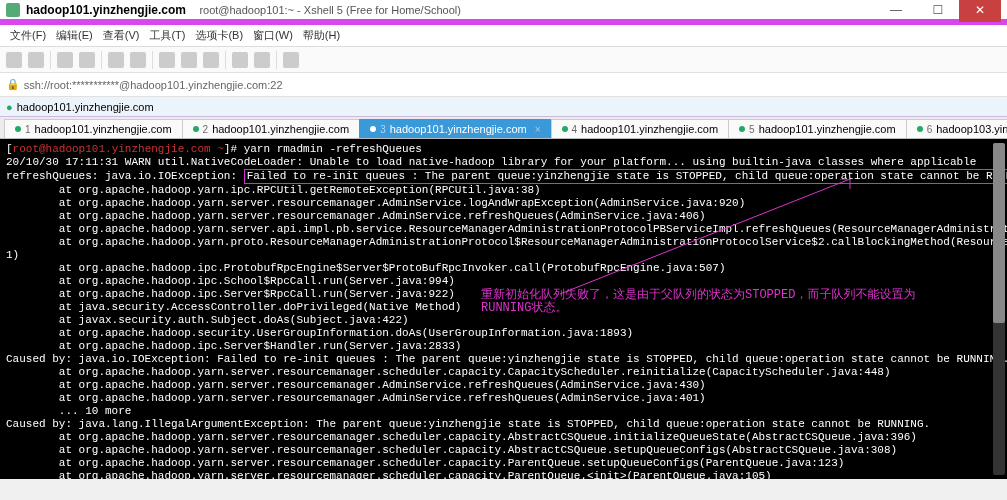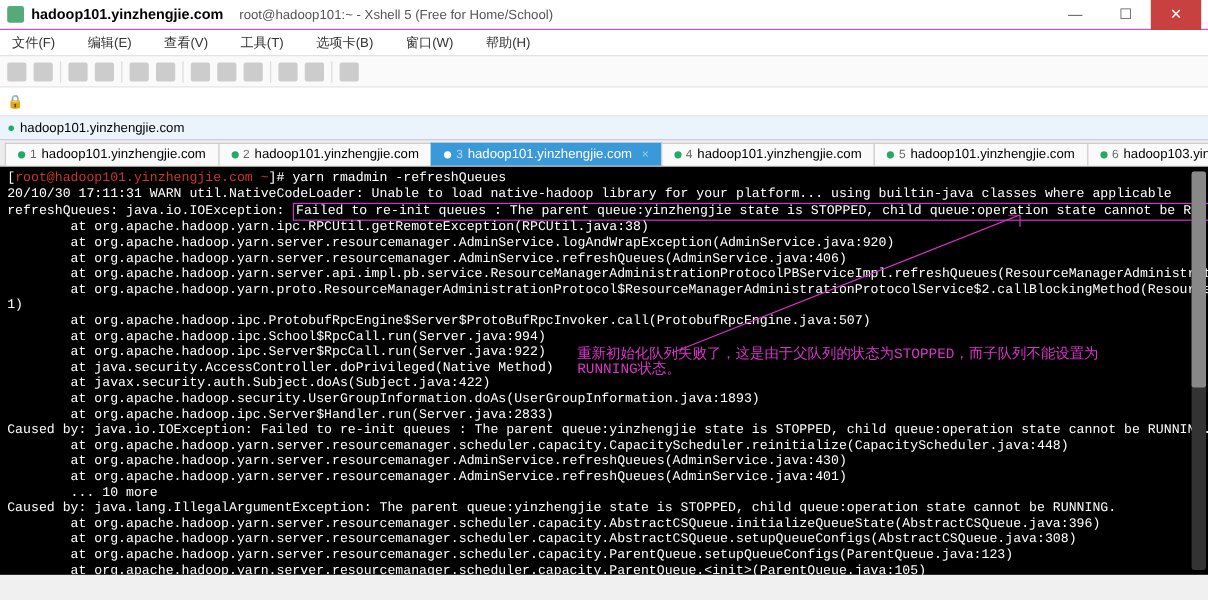--- a/index.html
+++ b/index.html
@@ -1,24 +1,24 @@
 <!DOCTYPE html>
 <html><head>
 <meta charset="utf-8">
 <style>
   * { margin: 0; padding: 0; box-sizing: border-box; }
   body { font-family: "Microsoft YaHei", Tahoma, sans-serif; font-size: 12px; background: #f0f0f0; width: 1007px; height: 500px; overflow: hidden; }
-  .titlebar { background: #fff; height: 25px; display: flex; align-items: center; padding: 0 6px; border-bottom: 1px solid #d946ef; }
+  .titlebar { background: #fff; height: 25px; display: flex; align-items: center; padding: 0 6px; border-bottom: 6px solid #d946ef; }
   .titlebar .app-icon { width: 14px; height: 14px; background: #5a7; border-radius: 2px; margin-right: 6px; }
   .titlebar .title { flex: 1; font-weight: bold; font-size: 12px; }
   .titlebar .subtitle { color: #555; font-weight: normal; margin-left: 10px; font-size: 11px; }
   .winbtns { display: flex; }
   .winbtn { width: 42px; height: 25px; display: flex; align-items: center; justify-content: center; color: #555; }
   .winbtn.close { background: #c94040; color: #fff; }
-  .menubar { background: #fff; height: 22px; display: flex; align-items: center; padding: 0 6px; font-size: 11px; color: #333; border-bottom: 1px solid #ddd; gap: 19px; }
+  .menubar { background: #fff; height: 22px; display: flex; align-items: center; padding: 0 6px; font-size: 11px; color: #333; border-bottom: 1px solid #ddd; gap: 2px; }
   .menubar span { padding: 2px 4px; }
   .toolbar { background: #fafafa; height: 26px; display: flex; align-items: center; padding: 0 6px; gap: 6px; border-bottom: 1px solid #e0e0e0; }
   .toolbtn { width: 16px; height: 16px; background: #ccc; border-radius: 2px; }
   .toolsep { width: 1px; height: 18px; background: #ddd; }
   .addressbar { background: #fff; height: 24px; display: flex; align-items: center; padding: 0 6px; font-size: 11px; color: #666; border-bottom: 1px solid #e0e0e0; }
   .addressbar .lock { margin-right: 4px; }
   .localtab { background: #ecf4fb; height: 20px; padding: 0 6px; font-size: 11px; display: flex; align-items: center; border-bottom: 1px solid #cbd; }
   .localtab .plus { margin-right: 4px; color: #2a6; }
   .tabstrip { background: #ececec; height: 22px; display: flex; align-items: end; padding: 0 4px; gap: 0; border-bottom: 1px solid #bbb; }
   .tab { padding: 3px 10px; font-size: 11px; background: #fafafa; border: 1px solid #ccc; border-bottom: none; margin-right: -1px; display: flex; align-items: center; gap: 4px; }
@@ -78,20 +78,21 @@
   <div class="toolbtn"></div>
   <div class="toolsep"></div>
   <div class="toolbtn"></div>
   <div class="toolbtn"></div>
   <div class="toolsep"></div>
   <div class="toolbtn"></div>
 </div>
 
 <div class="addressbar">
   <span class="lock">🔒</span>
+  <span>ssh://root:***********@hadoop101.yinzhengjie.com:22</span>
 </div>
 
 <div class="localtab">
   <span class="plus">●</span>
   <span>hadoop101.yinzhengjie.com</span>
 </div>
 
 <div class="tabstrip">
   <div class="tab">
       <span class="dot"></span>

